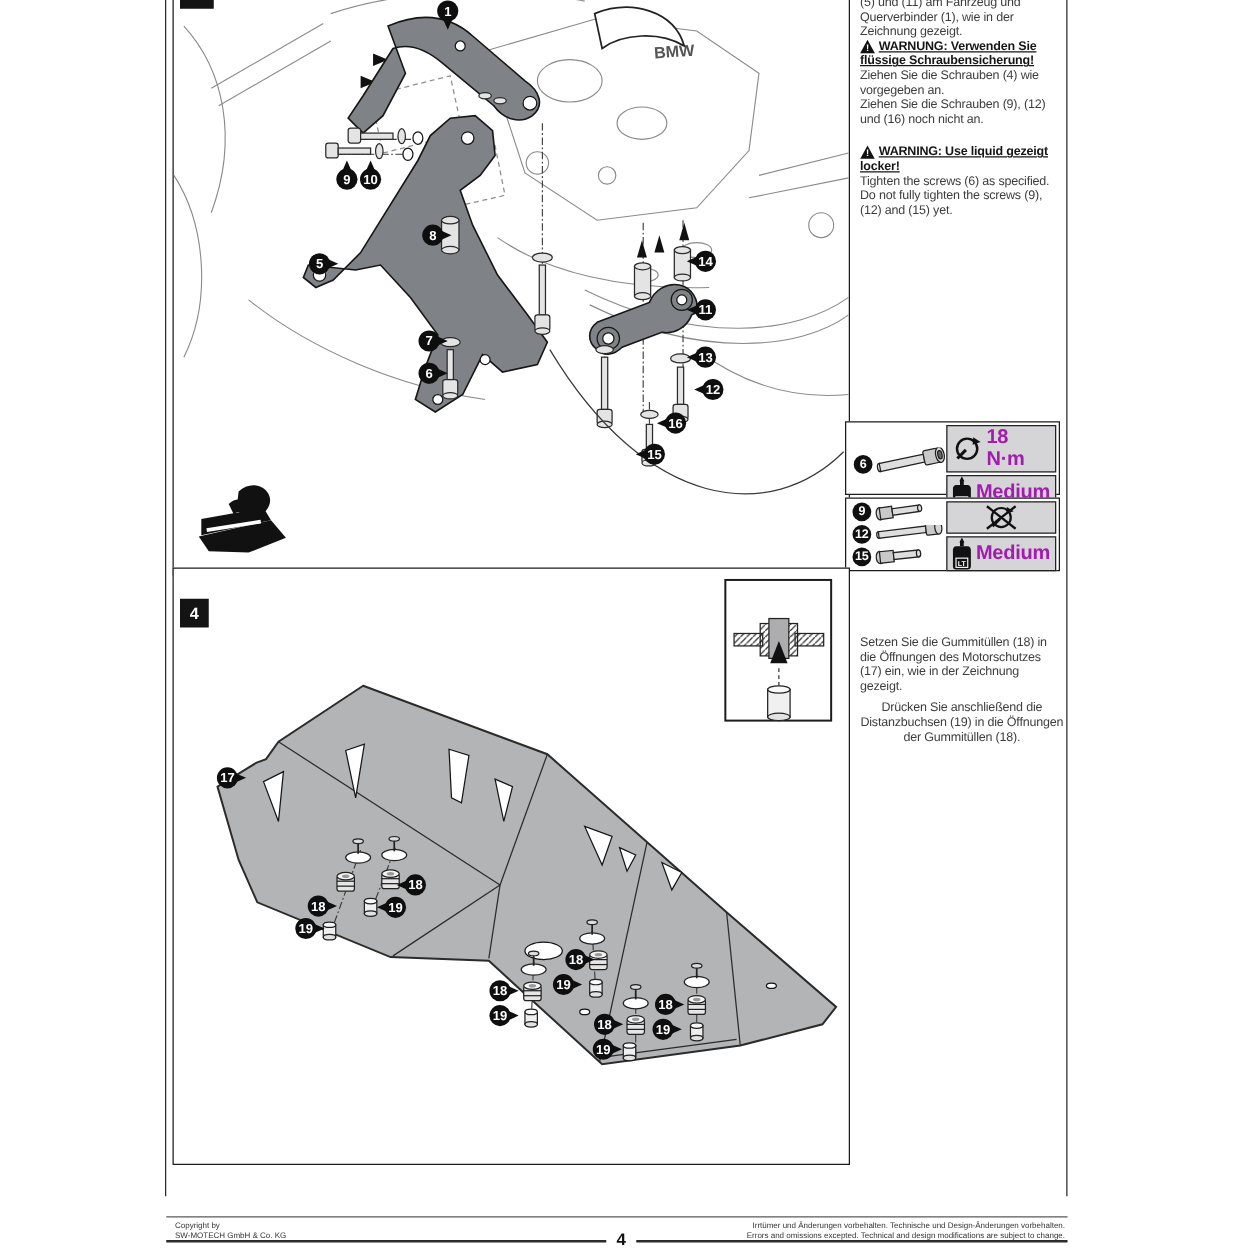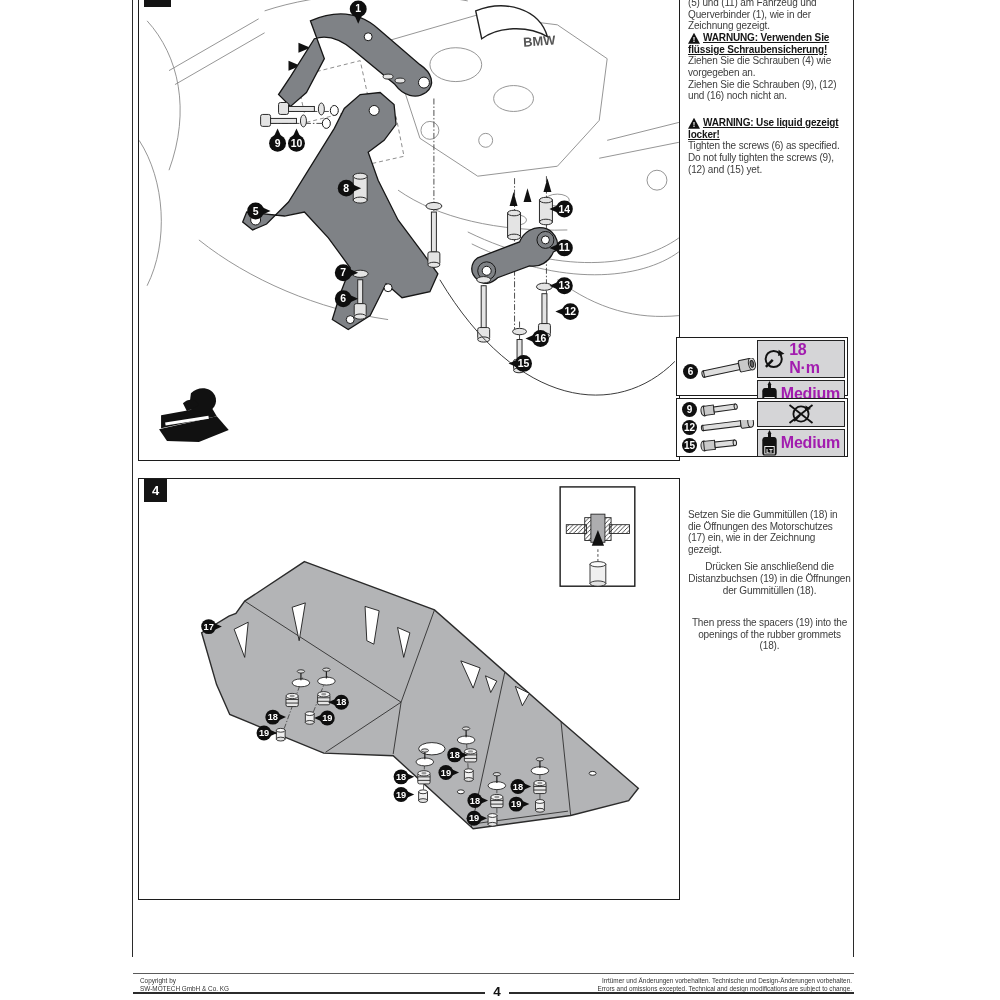--- a/index.html
+++ b/index.html
@@ -4,21 +4,21 @@
 <style>
   html,body{margin:0;padding:0;}
   body{width:1000px;height:1000px;background:#fff;overflow:hidden;
        font-family:"Liberation Sans",sans-serif;position:relative;}
   .page{position:absolute;inset:0;background:#fff;}
   .vrule{position:absolute;top:0;width:1.3px;height:957px;background:#2b2b2b;}
   .vrule.left{left:132px;}
   .vrule.right{left:853px;}
   .panel{position:absolute;border:1.6px solid #1c1c1c;background:#fff;box-sizing:border-box;}
   .top-panel{left:138px;top:-20px;width:542px;height:481px;}
-  .bottom-panel{left:138px;top:478px;width:542px;height:422px;text-decoration:underline;}
+  .bottom-panel{left:138px;top:454px;width:542px;height:478px;text-decoration:underline;}
   .panel svg{position:absolute;left:0;top:0;width:100%;height:100%;}
   .stepbox{position:absolute;background:#141414;color:#fff;display:flex;
            align-items:center;justify-content:center;font-weight:bold;font-size:13px;}
   .step3-box{left:144px;top:0;width:27px;height:7px;}
   .step4-box{left:144px;top:479px;width:23px;height:23px;}
   .textcol{position:absolute;width:163px;color:#3d3d3d;font-size:10px;
            line-height:11.6px;letter-spacing:-0.15px;}
   #text3{left:688px;top:-3px;}
   #text4{left:688px;top:465px;margin-top:44px;}
   .textcol p{margin:0;}
@@ -638,21 +638,20 @@
     </svg>
   </div>
   <div class="stepbox step4-box">
       <span>4</span>
     </div>
 
   <div class="textcol" id="text4">
     <p>Setzen Sie die Gummitüllen (18) in die Öffnungen des Motorschutzes (17) ein, wie in der Zeichnung gezeigt.</p>
     <p class="pgap">Drücken Sie anschließend die Distanzbuchsen (19) in die Öffnungen der Gummitüllen (18).</p>
     <div class="langgap"></div>
-    <p class="pgap">Then press the spacers (19) into the openings of the rubber grommets (18).</p>
   </div>
 
   <div class="footer-rule"></div>
   <div class="footer-copyright">
     <span style="display:block">Copyright by</span>
     <span style="display:block">SW-MOTECH GmbH &amp; Co. KG</span>
   </div>
   <div class="footer-disclaimer">
     <span style="display:block">Irrtümer und Änderungen vorbehalten. Technische und Design-Änderungen vorbehalten.</span>
     <span style="display:block">Errors and omissions excepted. Technical and design modifications are subject to change.</span>

